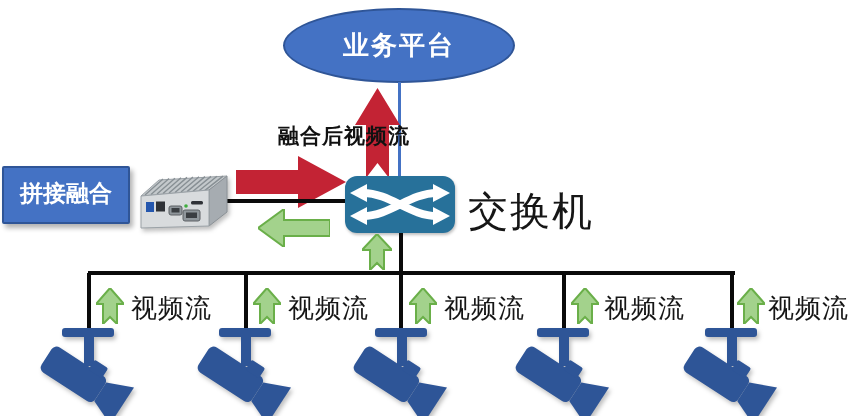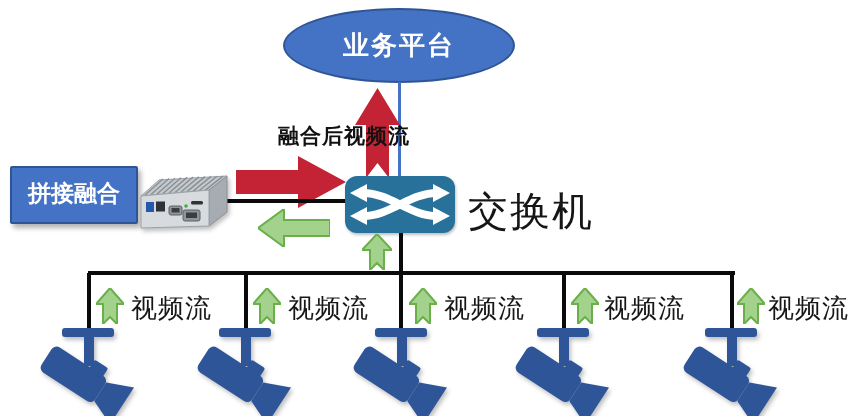--- a/index.html
+++ b/index.html
@@ -15,21 +15,21 @@
     display:flex;align-items:center;justify-content:center;
     color:#ffffff;font-size:26px;font-weight:bold;letter-spacing:2px;
   }
   #platform-line{left:398px;top:82px;width:3px;height:95px;background:#4472C4;}
   
   #fused-flow-label{left:230px;top:122px;font-size:21px;font-weight:bold;color:#111;letter-spacing:1px;margin-left:48px;}
   #switch-label{left:468px;top:184px;font-size:40px;color:#161616;letter-spacing:2px;}
   .video-label{font-size:26px;color:#161616;letter-spacing:1px;}
   
   #device-label-box{
-    left:10px;top:166px;width:128px;height:58px;background:#4472C4;
+    left:2px;top:166px;width:128px;height:58px;background:#4472C4;
     border:2px solid #2F5597;box-sizing:border-box;border-radius:2px;
     display:flex;align-items:center;justify-content:center;
     color:#fff;font-weight:bold;font-size:23px;line-height:27px;
     box-shadow:3px 4px 5px rgba(0,0,0,.3);
   }
   
   #switch-icon{left:345px;top:176px;width:110px;height:57px;background:#27719A;border-radius:12px;
     box-shadow:1px 2px 3px rgba(0,0,0,.25);}
   
   .blackline{background:#0a0a0a;}

